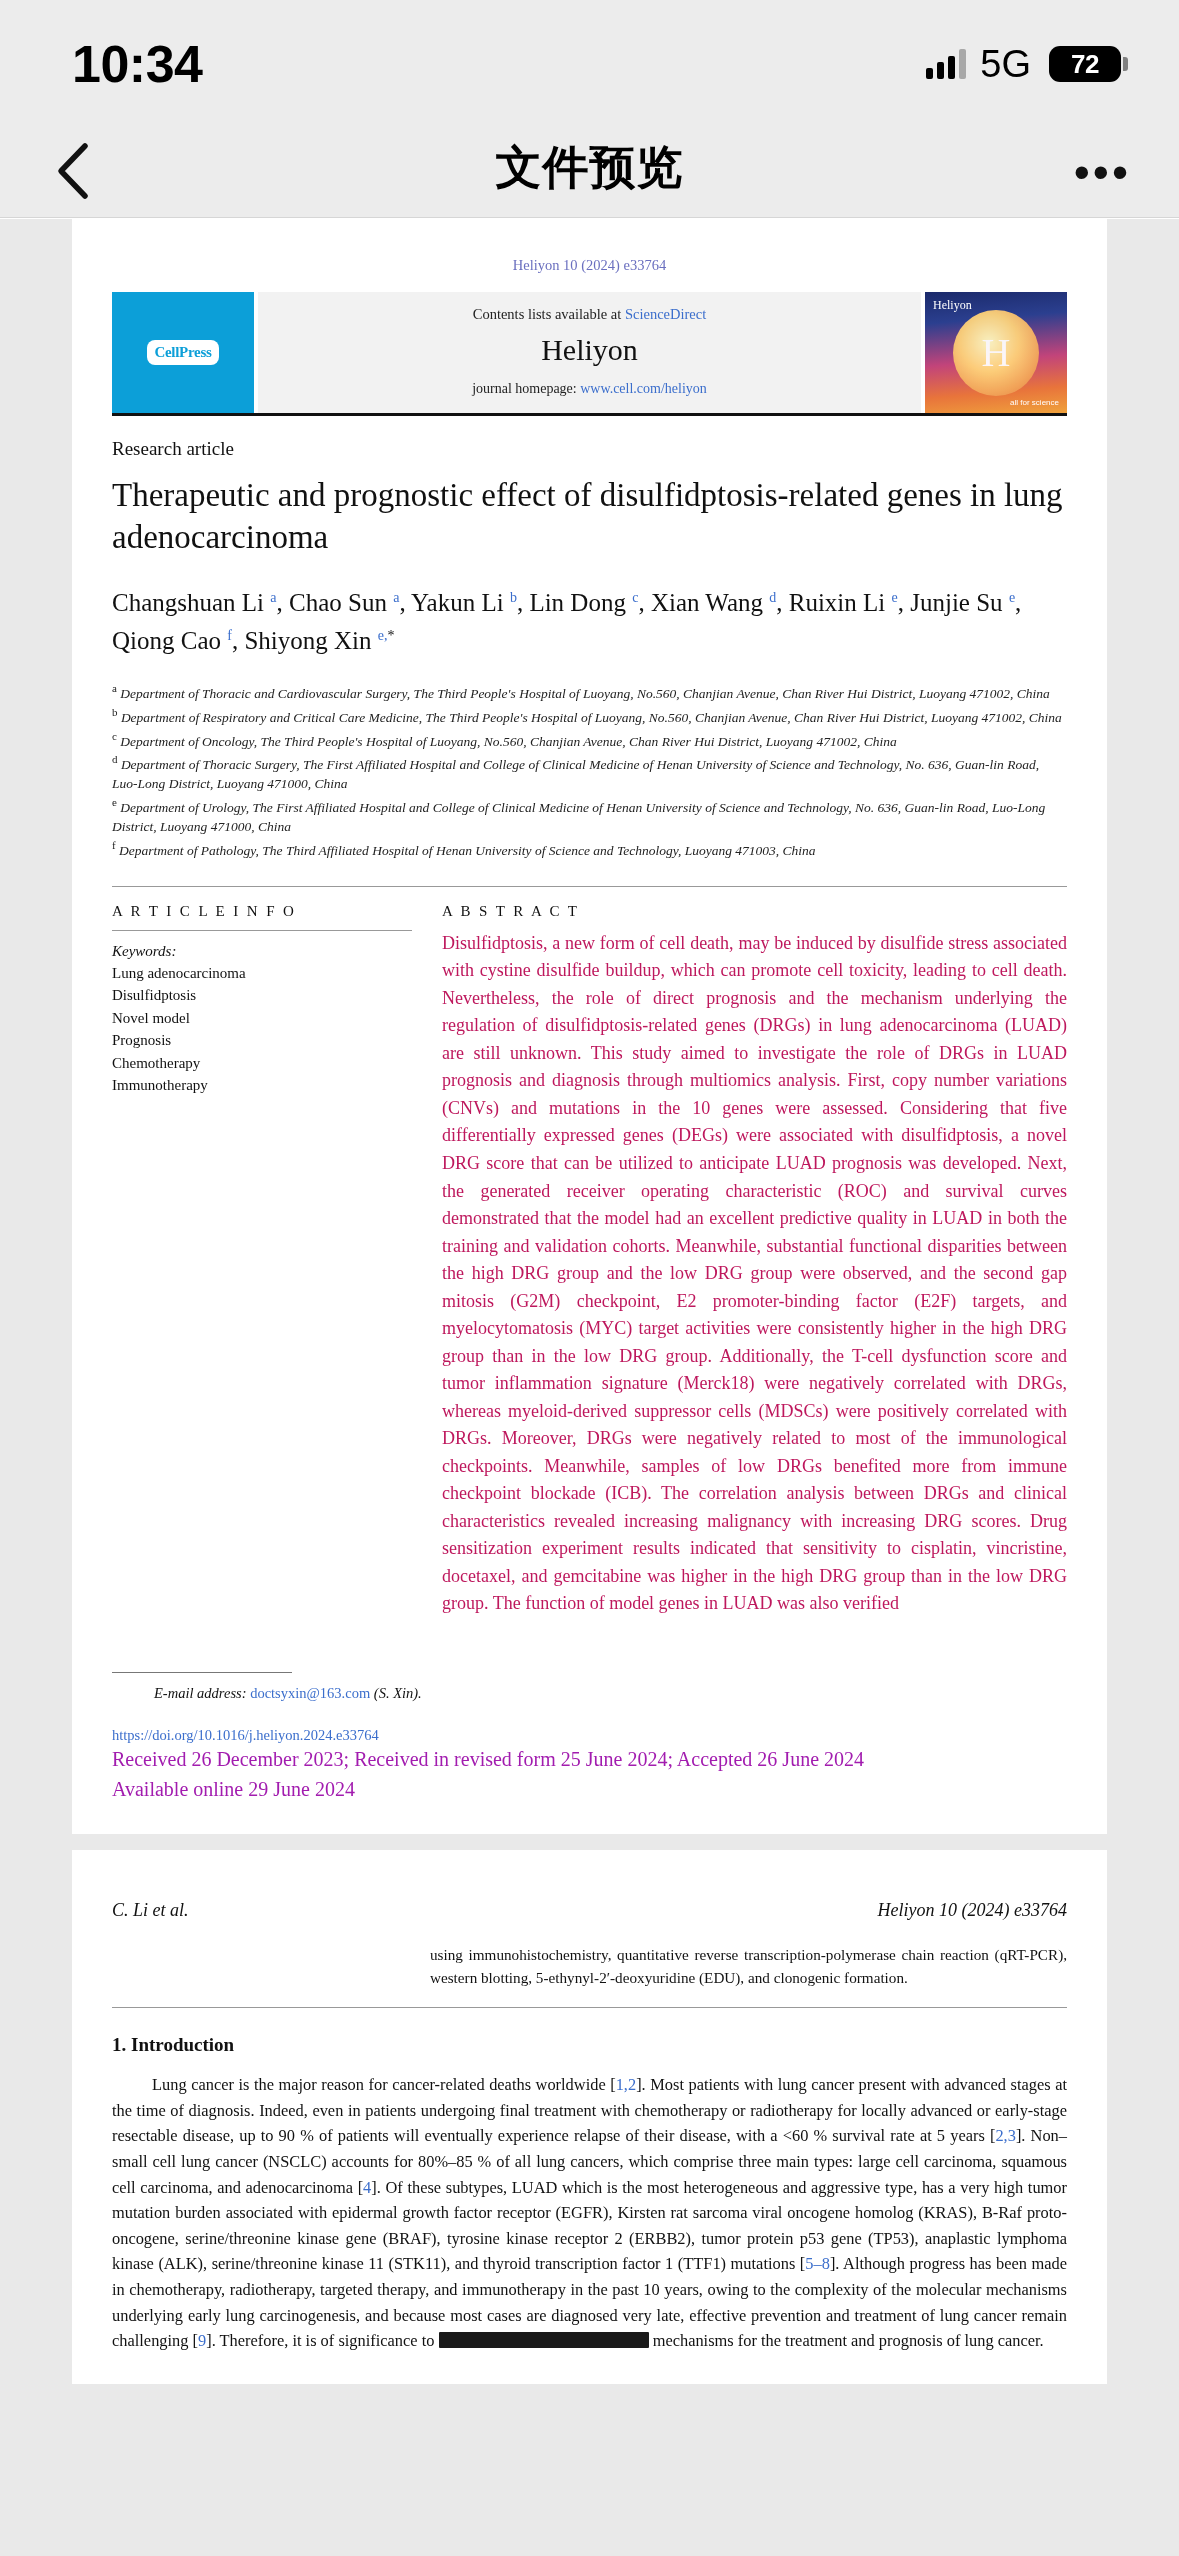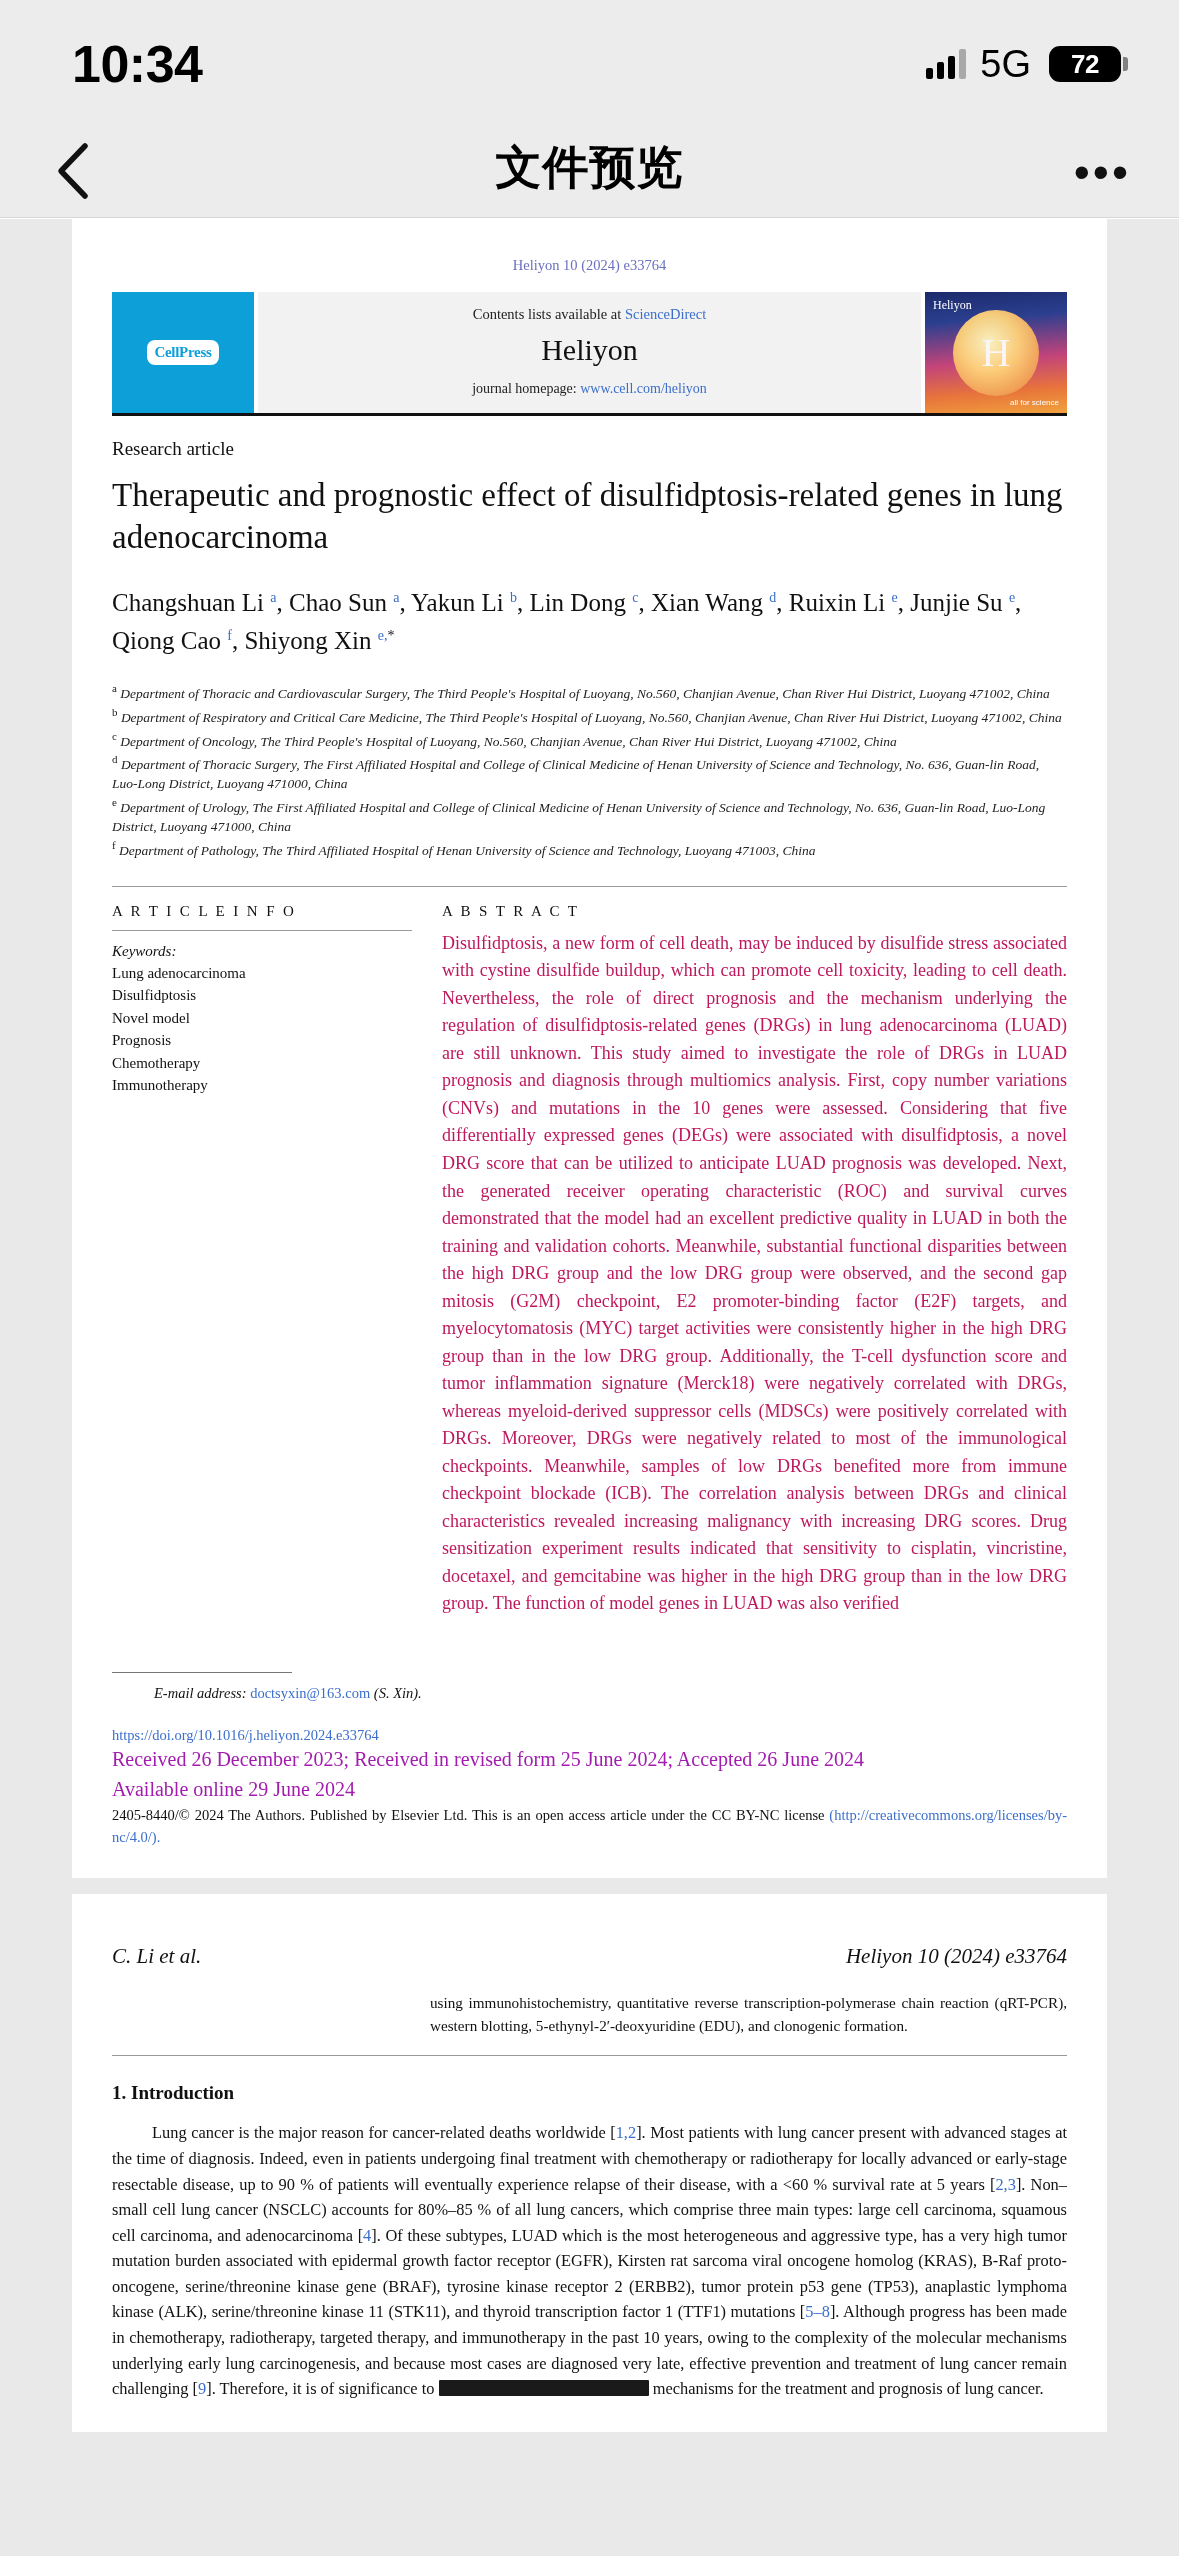--- a/index.html
+++ b/index.html
@@ -171,21 +171,21 @@
   .foot .email a { color:#3b6ecc; text-decoration:none; font-style: normal; }
   .doi { margin-top: 22px; font-family:"Liberation Serif", serif; font-size: 14.5px; }
   .doi a { color:#3b6ecc; text-decoration:none; }
   .hist { font-family:"Liberation Serif", serif; font-size: 20px; line-height:1.5; color:#a21caf; }
   .license { font-family:"Liberation Serif", serif; font-size: 14.5px; line-height:1.52; color:#111; text-align: justify;}
   .license a { color:#3b6ecc; text-decoration:none; }
 
   
   .run-head {
     display:flex; justify-content:space-between; font-family:"Liberation Serif", serif;
-    font-size: 21px; color:#111; font-style: italic;
+    font-size: 18px; color:#111; font-style: italic;
   }
   .cont-abstract {
     font-family:"Liberation Serif", serif; font-size: 15.2px; line-height:1.53; color:#111;
     text-align: justify; margin: 22px 0 0 318px;
   }
   .p2-rule { border:0; border-top:1px solid #999; margin: 18px 0 26px 0; }
   .sec-title { font-family:"Liberation Serif", serif; font-size: 19px; font-weight: 700; color:#111; margin-bottom: 16px; }
   .body-text {
     font-family:"Liberation Serif", serif; font-size: 16.4px; line-height: 1.56; color:#111;
     text-align: justify; text-indent: 40px;
@@ -299,24 +299,20 @@
       </div>
     </div>
 
     <div class="doi">
       <a href="#">https://doi.org/10.1016/j.heliyon.2024.e33764</a>
     </div>
     <div class="hist">
       <div>Received 26 December 2023; Received in revised form 25 June 2024; Accepted 26 June 2024</div>
       <div>Available online 29 June 2024</div>
     </div>
-    <div class="license">
-      <span>2405-8440/© 2024 The Authors.    Published by Elsevier Ltd.    This is an open access article under the CC BY-NC license</span>
-      <a href="#">(http://creativecommons.org/licenses/by-nc/4.0/).</a>
-    </div>
 
   </div>
 
   <div class="page page2">
     <div class="run-head">
       <span>C. Li et al.</span>
       <span>Heliyon 10 (2024) e33764</span>
     </div>
 
     <div class="cont-abstract">using immunohistochemistry, quantitative reverse transcription-polymerase chain reaction (qRT-PCR), western blotting, 5-ethynyl-2′-deoxyuridine (EDU), and clonogenic formation.</div>

